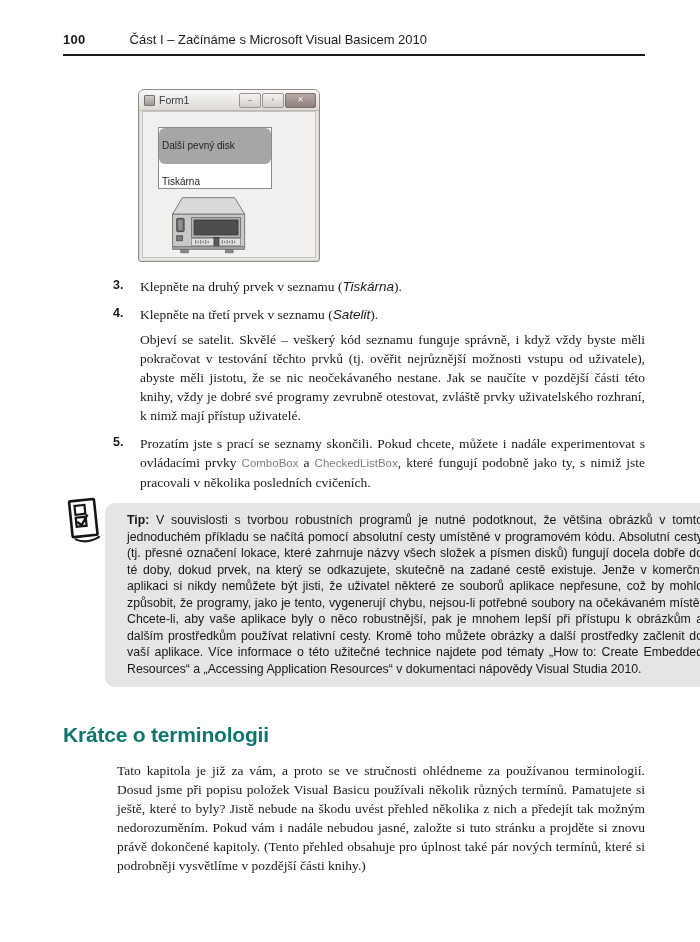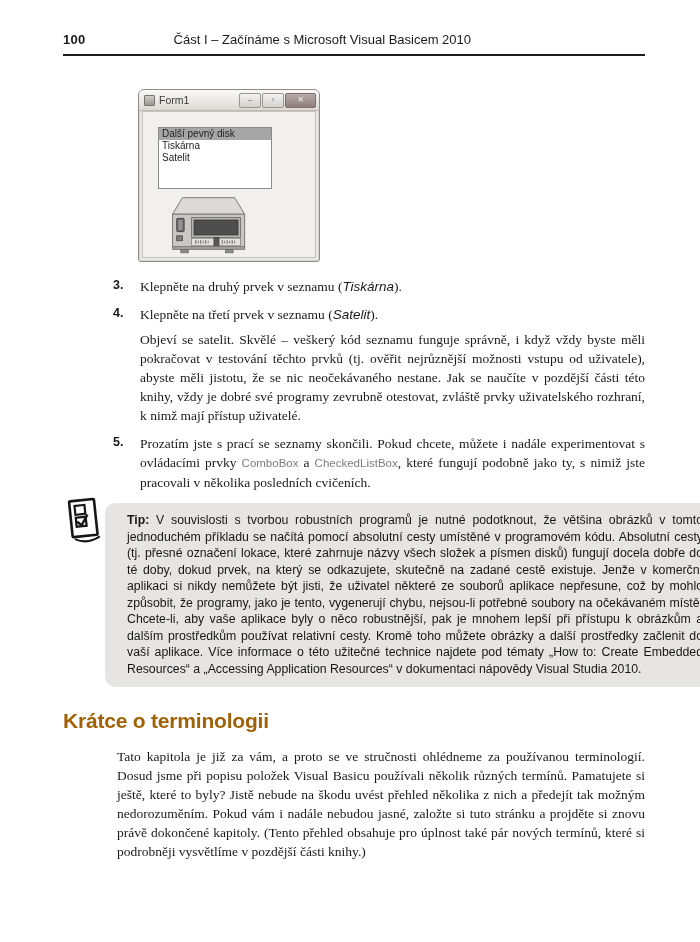--- a/index.html
+++ b/index.html
@@ -9,21 +9,21 @@
     -webkit-font-smoothing:antialiased;
   }
   .page{position:relative;width:700px;height:942px;background:#fff;}
   .content{position:absolute;left:63px;top:0;width:582px;}
 
   
   .runhead{
     display:flex;align-items:center;
     padding-top:32px;padding-bottom:7px;
     border-bottom:2px solid #1c1c1c;
-    font-family:"Liberation Sans",sans-serif;font-size:13px;gap:44px;
+    font-family:"Liberation Sans",sans-serif;font-size:13px;
   }
   .pnum{font-weight:bold;letter-spacing:.3px;}
   .ptitle{margin-left:44px;}
 
   
   .shot{margin:33px 0 8px 75px;width:182px;}
   .win{
     width:180px;border:1px solid #8f8c88;border-radius:6px 6px 3px 3px;
     background:#e9e7e3;box-shadow:0 0 0 1px #d8d6d2 inset;
     font-family:"Liberation Sans",sans-serif;
@@ -54,21 +54,21 @@
   }
   .client{
     position:relative;height:145px;margin:0 3px 3px;
     background:#f2f0ee;border:1px solid #c6c3bf;
   }
   .listbox{
     position:absolute;left:15px;top:15px;width:112px;height:60px;
     background:#ffffff;border:1px solid #8a8a8a;
     font-size:10px;line-height:12px;color:#222;overflow:hidden;
   }
-  .li{padding:0 3px;white-space:nowrap;}
+  .li{padding:12px 3px;white-space:nowrap;border-radius:6px;}
   .li.sel{background:#a6a6a6;}
   .device{position:absolute;left:20px;top:84px;width:92px;height:58px;}
 
   
   .steps{margin-top:15px;}
   .step{position:relative;padding-left:77px;margin-bottom:9px;}
   .step-num{
     position:absolute;left:50px;top:1px;
     font-family:"Liberation Sans",sans-serif;font-weight:bold;font-size:12.5px;
   }
@@ -89,23 +89,23 @@
     background:#e6e5e4;border-radius:10px;
     padding:9px 18px 10px 22px;
     font-family:"Liberation Sans",sans-serif;font-size:12.3px;line-height:16.5px;
     text-align:justify;color:#171717;
   }
   .tiplabel{font-weight:bold;}
   .tipicon{position:absolute;left:-39px;top:-7px;width:36px;height:52px;}
 
   
   .sechead{
-    margin-top:22px;
+    margin-top:36px;
     font-family:"Liberation Sans",sans-serif;font-weight:bold;
-    font-size:21px;letter-spacing:-.2px;color:#a16207;
+    font-size:21px;letter-spacing:-.2px;color:#0f766e;
   }
   .secpara{
     margin:7px 0 0 54px;font-size:13.5px;line-height:19px;text-align:justify;
   }
 </style>
 </head>
 <body>
 
 <div class="page">
   <div class="content">

